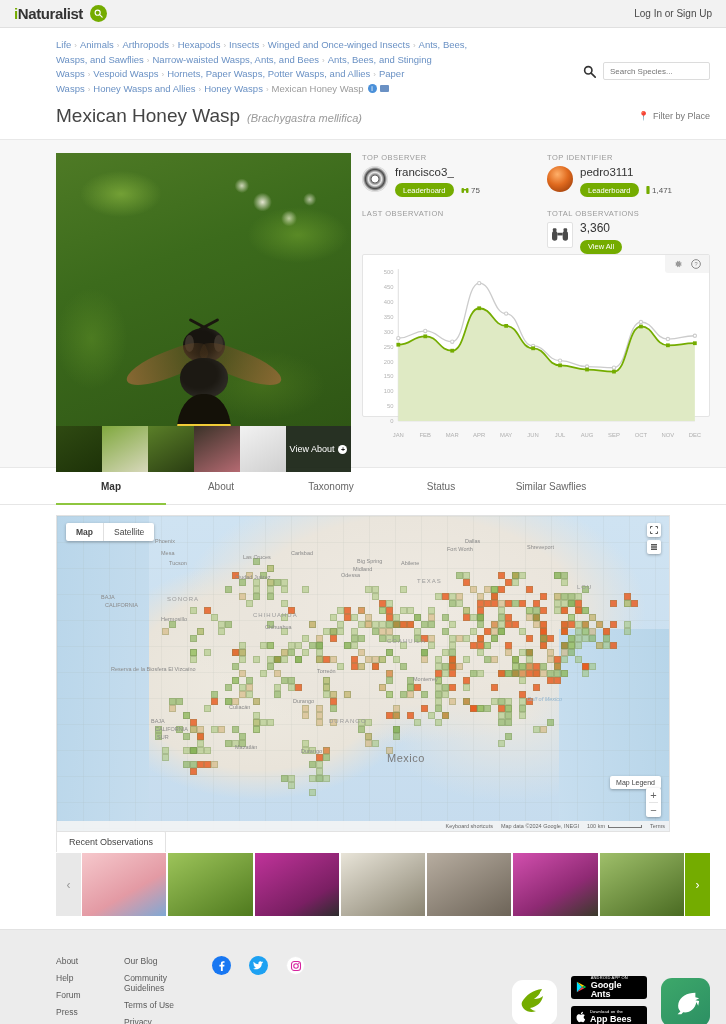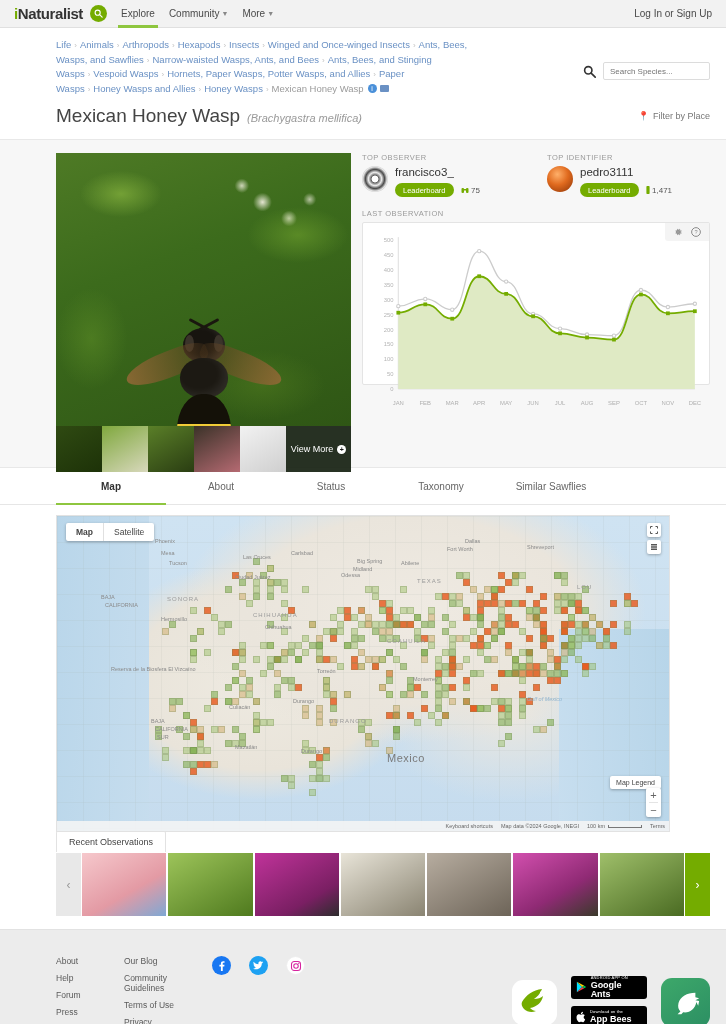--- a/index.html
+++ b/index.html
@@ -347,33 +347,20 @@
 </head>
 <body>
 
 <div class="topnav">
   <div class="logo"><span class="i">i</span><span>Naturalist</span></div>
   <div class="search-circle">
     <svg viewBox="0 0 16 16" fill="none" stroke="#fff" stroke-width="2">
         <circle cx="6.5" cy="6.5" r="4.5"></circle>
         <line x1="10" y1="10" x2="14.5" y2="14.5" stroke-linecap="round"></line>
       </svg>
-  </div>
-  <div class="nav-links">
-    <div class="nav-link active">
-        <span>Explore</span>
-      </div>
-    <div class="nav-link">
-        <span>Community</span>
-        <span class="caret">▼</span>
-      </div>
-    <div class="nav-link">
-        <span>More</span>
-        <span class="caret">▼</span>
-      </div>
   </div>
   <div class="auth">Log In or Sign Up</div>
 </div>
 
 <div class="crumb-zone">
   <div class="crumbs" id="crumbs"><a>Life</a><span class="sep">›</span><a>Animals</a><span class="sep">›</span><a>Arthropods</a><span class="sep">›</span><a>Hexapods</a><span class="sep">›</span><a>Insects</a><span class="sep">›</span><a>Winged and Once-winged Insects</a><span class="sep">›</span><a>Ants, Bees, Wasps, and Sawflies</a><span class="sep">›</span><a>Narrow-waisted Wasps, Ants, and Bees</a><span class="sep">›</span><a>Ants, Bees, and Stinging Wasps</a><span class="sep">›</span><a>Vespoid Wasps</a><span class="sep">›</span><a>Hornets, Paper Wasps, Potter Wasps, and Allies</a><span class="sep">›</span><a>Paper Wasps</a><span class="sep">›</span><a>Honey Wasps and Allies</a><span class="sep">›</span><a>Honey Wasps</a><span class="sep">›</span><span class="current">Mexican Honey Wasp</span><span class="crumb-ico">i</span><span class="crumb-ico2"></span></div>
 
   <div class="searchbox-wrap">
     <svg class="mag" viewBox="0 0 16 16" fill="none" stroke="#333" stroke-width="2">
         <circle cx="6.5" cy="6.5" r="4.5"></circle>
@@ -412,21 +399,21 @@
           </div>
       </div>
     </div>
     <div class="thumbs">
       <div class="thumb" style="background:linear-gradient(150deg,#2f4a12,#1d3208)"></div>
       <div class="thumb" style="background:linear-gradient(150deg,#7fa83d,#d8d8bc)"></div>
       <div class="thumb" style="background:linear-gradient(150deg,#5a7f28,#2a3d12)"></div>
       <div class="thumb" style="background:linear-gradient(150deg,#3a3228,#b56a72)"></div>
       <div class="thumb" style="background:linear-gradient(150deg,#f2f2f2,#cfcfcf)"></div>
       <div class="vm">
-        <span>View More</span>
+        <span>View About</span>
         <span class="vm-dot">+</span>
       </div>
     </div>
   </div>
 
   <div class="stats-col">
 
     <div class="stat-grid">
       <div class="stat-blk">
         <div class="stat-label">TOP OBSERVER</div>
@@ -467,20 +454,38 @@
           </div>
         </div>
       </div>
     </div>
 
     <div class="stat-grid" style="margin-top:12px">
       <div class="stat-blk">
         <div class="stat-label">LAST OBSERVATION</div>
       </div>
 
+      <div class="stat-blk">
+        <div class="stat-label">TOTAL OBSERVATIONS</div>
+        <div class="stat-body">
+          <div class="av4">
+            <svg width="16" height="14" viewBox="0 0 18 15" fill="#4a4a4a">
+                <rect x="0" y="3" width="6" height="11" rx="3"></rect>
+                <rect x="12" y="3" width="6" height="11" rx="3"></rect>
+                <rect x="6" y="5" width="6" height="3"></rect>
+                <rect x="1" y="0" width="4" height="4" rx="1"></rect>
+                <rect x="13" y="0" width="4" height="4" rx="1"></rect>
+              </svg>
+          </div>
+          <div>
+            <div class="stat-num">3,360</div>
+            <div class="pill" style="display:inline-block">View All</div>
+          </div>
+        </div>
+      </div>
     </div>
 
 
     <div class="chart-box">
       <div class="chart-tools">
         <svg class="tool-ico" viewBox="0 0 16 16" fill="#8a8a8a">
             <path d="M8 5.2A2.8 2.8 0 108 10.8 2.8 2.8 0 008 5.2zm0 4.3a1.5 1.5 0 110-3 1.5 1.5 0 010 3z"></path>
             <path d="M14 9.1l-1.2-.4a4.9 4.9 0 000-1.4l1.2-.4-.6-1.6-1.2.4a4.9 4.9 0 00-1-1l.4-1.2L10 2.9l-.4 1.2a4.9 4.9 0 00-1.4 0L7.8 2.9 6.2 3.5l.4 1.2a4.9 4.9 0 00-1 1L4.4 5.3l-.6 1.6 1.2.4a4.9 4.9 0 000 1.4l-1.2.4.6 1.6 1.2-.4a4.9 4.9 0 001 1l-.4 1.2 1.6.6.4-1.2a4.9 4.9 0 001.4 0l.4 1.2 1.6-.6-.4-1.2a4.9 4.9 0 001-1l1.2.4z" opacity=".75"></path>
           </svg>
         <svg class="tool-ico" viewBox="0 0 16 16">
@@ -543,22 +548,22 @@
           <rect x="280.4" y="73.36" width="3.2" height="3.2" fill="#74ac00"></rect>
         </svg>
     </div>
 
   </div>
 </div>
 
 <div class="tabrow">
   <div class="tab active">Map</div>
   <div class="tab">About</div>
+  <div class="tab">Taxonomy</div>
   <div class="tab">Status</div>
-  <div class="tab">Taxonomy</div>
   <div class="tab">Similar Sawflies</div>
 </div>
 
 <div class="map-zone">
   <div class="map">
     <div class="land"></div>
     <div class="sea-l"></div>
     <div class="sea-r"></div>
     <div class="mapgrid"></div>
     <div id="mapcells">

